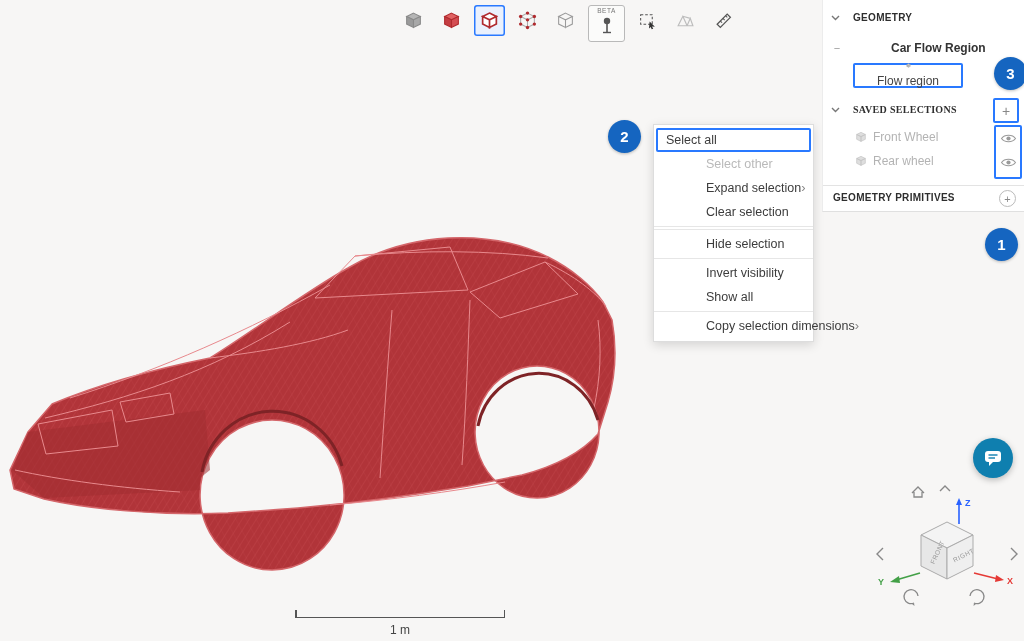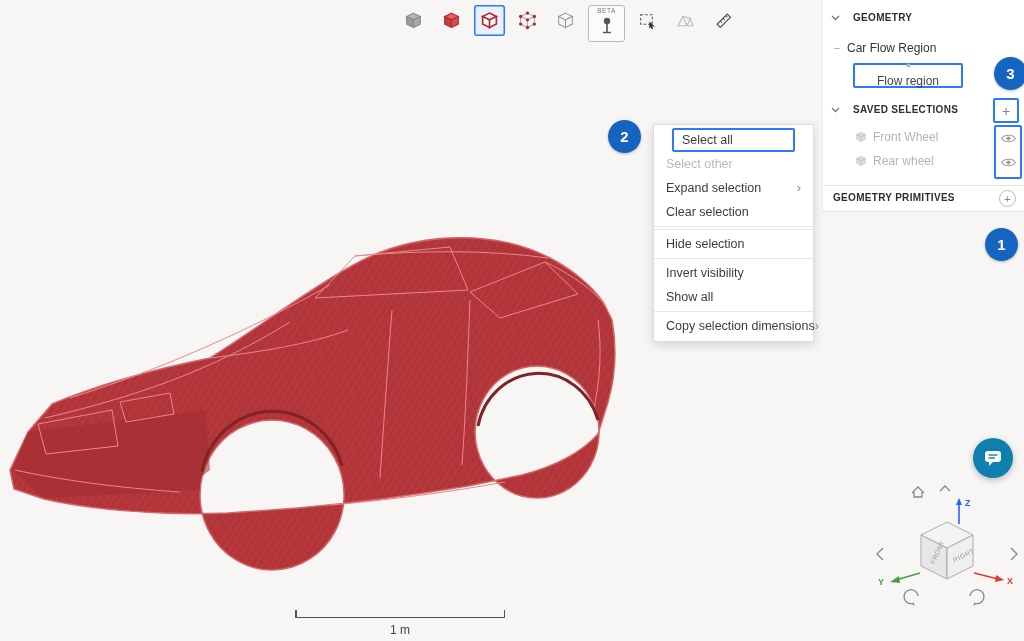--- a/index.html
+++ b/index.html
@@ -16,33 +16,33 @@
     border-radius:3px; cursor:pointer; }
   .tool.active { background:#eaf1fd; box-shadow:inset 0 0 0 1.5px #2979ff; }
   .tool-beta { width:37px; height:37px; border:1px solid #b9b9b9; border-radius:3px;
     display:flex; flex-direction:column; align-items:center; justify-content:flex-start; padding-top:1px; background:#fbfbfa;}
   .beta-label { font-size:6.5px; color:#777; letter-spacing:.5px; line-height:8px; }
 
   
   #context-menu { position:absolute; left:653px; top:124px; width:161px; background:#fff;
     border:1px solid #ddd; box-shadow:0 3px 10px rgba(0,0,0,.14); padding:3px 0; }
   .menu-item { height:24px; line-height:24px; font-size:12.5px; color:#3c3c3c; padding:0 12px;
-    display:flex; justify-content:space-between; align-items:center; cursor:pointer; white-space:nowrap; }
+    display:flex; justify-content:space-between; align-items:center; cursor:pointer; white-space:nowrap;margin-left:40px; }
   .menu-item.disabled { color:#b9b9b9; cursor:default; }
-  .menu-item.highlighted { box-shadow:inset 0 0 0 2px #2979ff; border-radius:2px; margin:0 18px; padding:0 10px;align-items:center; }
+  .menu-item.highlighted { box-shadow:inset 0 0 0 2px #2979ff; border-radius:2px; margin:0 2px; padding:0 10px;align-items:center; }
   .menu-sep { border-top:1px solid #e6e6e6; margin:2px 0; }
   .submenu-arrow { color:#888; font-size:13px; }
 
   
   #sidebar { position:absolute; left:822px; top:0; width:202px; height:212px; background:#fff;
     border-left:1px solid #ececec; border-bottom:1px solid #e0e0e0; }
   .sec-header { position:absolute; left:8px; display:flex; align-items:center; gap:13px;
     font-size:10px; font-weight:bold; color:#2e2e2e; letter-spacing:.3px; cursor:pointer; }
   .tree-row { position:absolute; display:flex; align-items:center; gap:6px; font-size:12px; color:#333; cursor:pointer; }
-  .tree-row .bold { font-weight:normal; }
+  .tree-row .bold { font-weight:bold;margin-left:44px; }
   .muted { color:#b3b3b3; }
   .blue-box { box-shadow:inset 0 0 0 2px #2979ff; border-radius:2px;flex-direction:column; }
   #flow-region-box { position:absolute; left:30px; top:63px; width:110px; height:25px;
     display:flex; align-items:center; gap:6px; padding:0 8px; font-size:12px; color:#444; cursor:pointer; }
   #add-saved-selection { position:absolute; left:170px; top:98px; width:26px; height:25px;
     display:flex; align-items:center; justify-content:center; font-size:14px; color:#888; cursor:pointer; background:#fff; }
   #eye-column-box { position:absolute; left:171px; top:125px; width:28px; height:54px; }
   .eye-btn { position:absolute; left:177px; width:17px; height:14px; cursor:pointer; }
   #sidebar-sep { position:absolute; left:0; top:185px; width:100%; border-top:1px solid #e3e3e3; }
   #add-primitive { position:absolute; left:176px; top:190px; width:17px; height:17px; border:1px solid #bbb;
@@ -261,21 +261,21 @@
 
   <div id="flow-region-box" class="blue-box">
     <svg width="13" height="13" viewBox="0 0 18 18">
         <path d="M9 2 L15.5 5.2 L9 8.4 L2.5 5.2 Z" fill="#cfcfcf" stroke="#9a9a9a"></path>
         <path d="M2.5 5.2 L9 8.4 L9 15.6 L2.5 12.4 Z" fill="#b5b5b5" stroke="#9a9a9a"></path>
         <path d="M15.5 5.2 L9 8.4 L9 15.6 L15.5 12.4 Z" fill="#c3c3c3" stroke="#9a9a9a"></path>
       </svg>
     <span>Flow region</span>
   </div>
 
-  <div class="sec-header" style="top:104px;">
+  <div class="sec-header" style="top:104px;font-family:Liberation Serif, serif;">
     <svg width="9" height="6" viewBox="0 0 9 6">
         <path d="M1 1 L4.5 4.5 L8 1" fill="none" stroke="#777" stroke-width="1.4"></path>
       </svg>
     <span>SAVED SELECTIONS</span>
   </div>
   <div id="add-saved-selection" class="blue-box">
     <span>+</span>
   </div>
 
   <div class="tree-row muted" style="left:32px; top:130px;">

